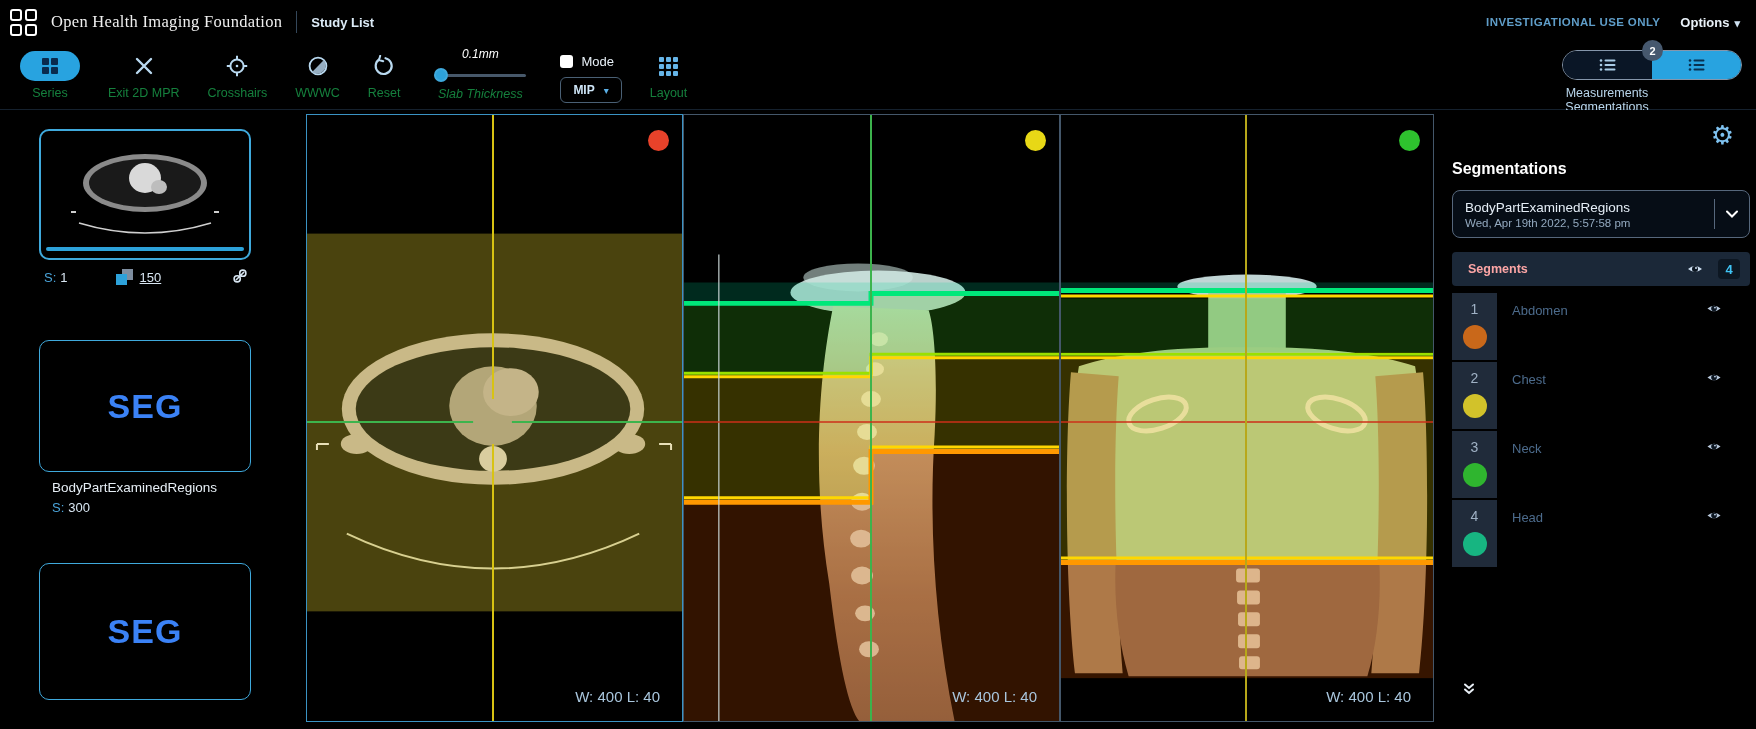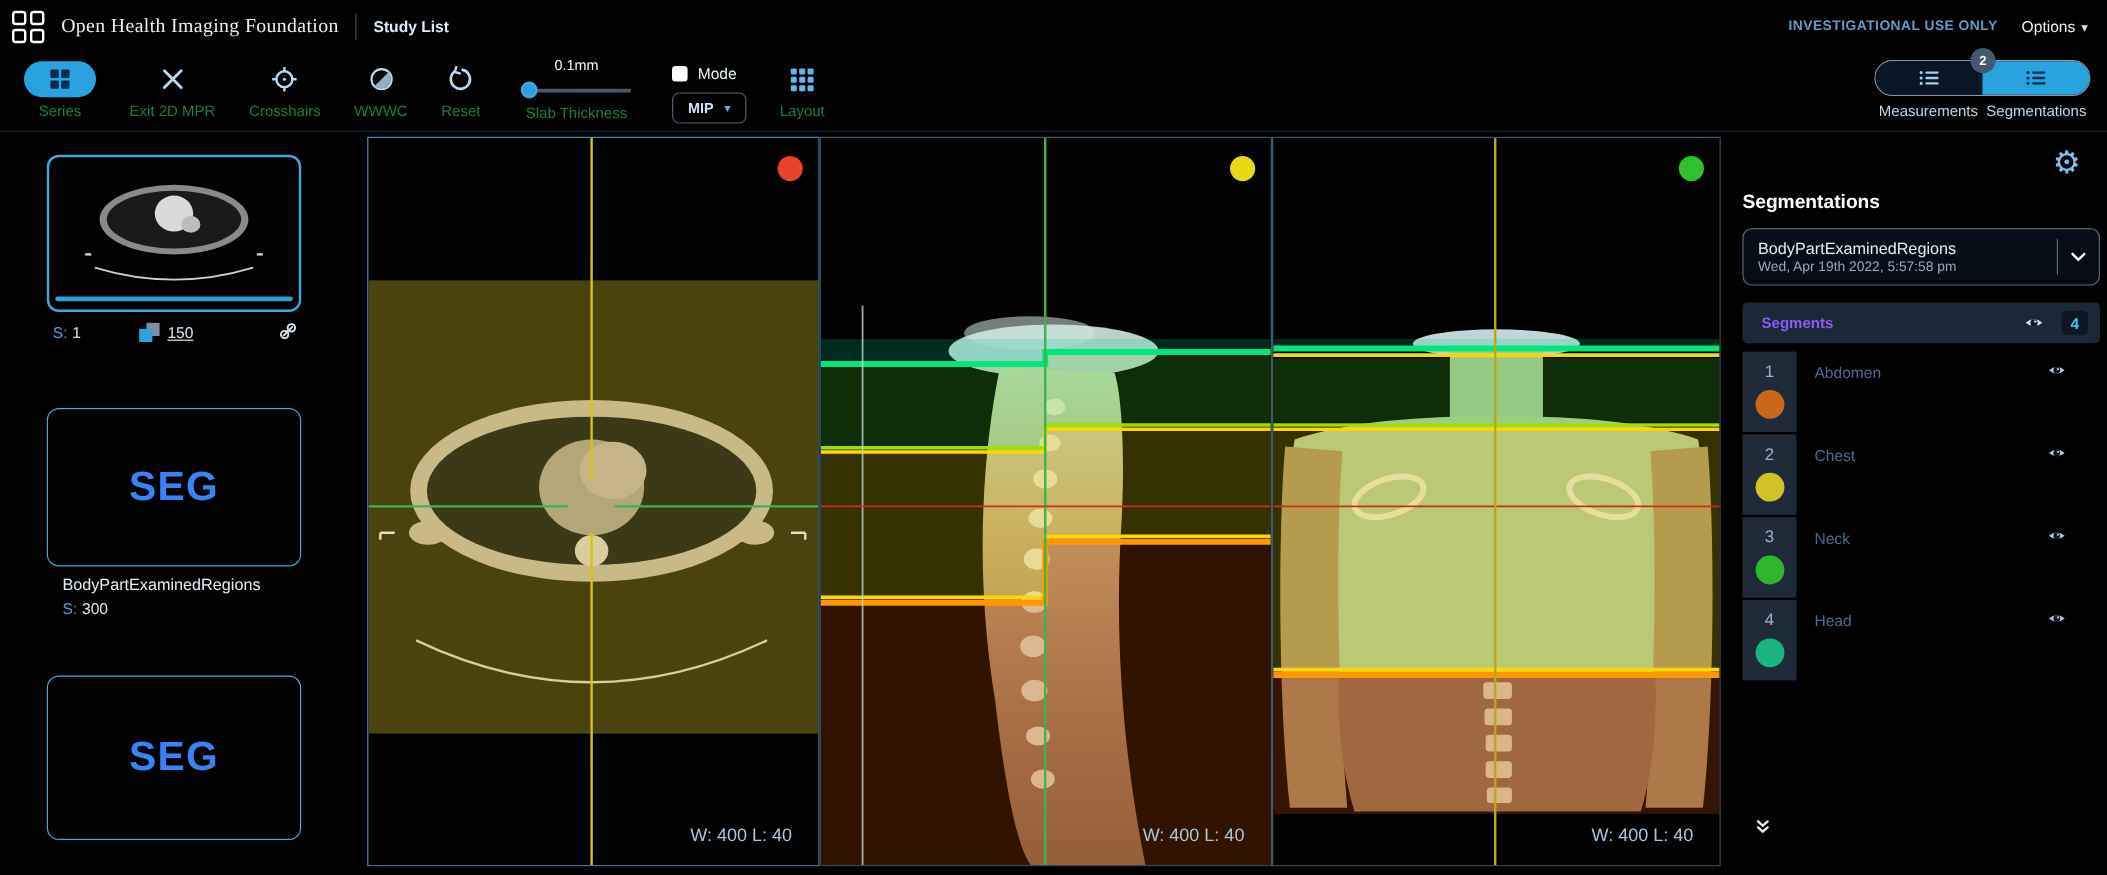--- a/index.html
+++ b/index.html
@@ -7,21 +7,21 @@
        font-family:"Liberation Sans", sans-serif;color:#e9f1f8;}
   
   .topbar{position:absolute;left:0;top:0;width:100%;height:44px;display:flex;align-items:center;}
   .logo{display:grid;grid-template-columns:12px 12px;grid-gap:3px;margin-left:10px;}
   .logo span{width:12px;height:12px;border:2px solid #fff;border-radius:3px;box-sizing:border-box;}
   .app-title{font-family:"Liberation Serif", serif;font-size:16.5px;color:#efefef;margin-left:14px;letter-spacing:.3px;}
   .top-divider{width:1px;height:22px;background:#34475a;margin:0 14px;}
   .study-list{font-size:13px;font-weight:bold;color:#dcebf7;}
   .topbar-right{position:absolute;right:16px;top:0;height:44px;display:flex;align-items:center;gap:20px;}
   .investigational{font-size:11.5px;font-weight:bold;color:#5f9dc8;letter-spacing:.4px;}
-  .options{font-size:13px;color:#e9f1f8;cursor:pointer;}
+  .options{font-size:13px;color:#e9f1f8;cursor:pointer;font-weight:bold;}
   .options .caret{font-size:11px;color:#cfe2f2;margin-left:5px;}
   
   .toolbar{position:absolute;left:0;top:44px;width:100%;height:66px;display:flex;align-items:flex-start;border-bottom:1px solid #15212e;box-sizing:border-box;}
   .tool{display:flex;flex-direction:column;align-items:center;margin-top:7px;}
   .tool .ticon{height:30px;display:flex;align-items:center;justify-content:center;}
   .tool .tlabel{font-size:12.5px;color:#15803d;margin-top:5px;white-space:nowrap;}
   .pill{width:60px;height:30px;border-radius:15px;background:#28a3e0;display:flex;align-items:center;justify-content:center;}
   .series-icon{display:grid;grid-template-columns:7px 7px;grid-gap:2px;}
   .series-icon span{width:7px;height:7px;background:#0a2b4e;border-radius:1px;}
   .slab{width:108px;}
@@ -39,21 +39,21 @@
   .layout-icon{display:grid;grid-template-columns:5px 5px 5px;grid-gap:2px;}
   .layout-icon span{width:5px;height:5px;background:#66b5e8;border-radius:1px;}
   
   .tabs-wrap{position:absolute;right:14px;top:6px;width:180px;}
   .tabs{display:flex;border:1px solid #8596ab;border-radius:16px;overflow:visible;position:relative;height:28px;}
   .tab{width:89px;height:28px;display:flex;align-items:center;justify-content:center;}
   .tab.meas{background:#0a1626;border-radius:15px 0 0 15px;}
   .tab.segm{background:#28a3e0;border-radius:0 15px 15px 0;}
   .tab-badge{position:absolute;right:78px;top:-11px;width:21px;height:21px;border-radius:50%;background:#46586e;
              color:#fff;font-size:11px;font-weight:bold;display:flex;align-items:center;justify-content:center;}
-  .tab-labels{display:flex;margin-top:6px;}
+  .tab-labels{display:flex;margin-top:6px;flex-direction:column;}
   .tab-labels div{width:90px;text-align:center;font-size:12.5px;color:#b9d6ec;white-space:nowrap;}
   
   .sidebar{position:absolute;left:0;top:110px;width:306px;height:619px;}
   .thumb{position:absolute;left:39px;width:212px;background:#000;border:2px solid #3fa9dc;border-radius:10px;box-sizing:border-box;overflow:hidden;}
   .thumb.seg-thumb{display:flex;align-items:center;justify-content:center;}
   .seg-text{font-size:34px;font-weight:bold;color:#3b82f6;letter-spacing:1px;}
   .thumb-meta{position:absolute;left:44px;width:204px;display:flex;align-items:center;font-size:13px;color:#d8e6f2;}
   .sprefix{color:#4aa3d8;margin-right:4px;}
   .thumb-desc{position:absolute;left:52px;font-size:13.5px;color:#e6eef5;width:230px;}
   .stack-wrap{display:flex;align-items:center;gap:6px;margin-left:48px;text-decoration:underline;}
@@ -75,21 +75,21 @@
   .panel-title{position:absolute;left:18px;top:50px;font-size:16px;font-weight:bold;color:#fff;}
   .seg-select{position:absolute;left:18px;top:80px;width:298px;height:48px;border:1px solid #56677c;border-radius:8px;
               background:#060d16;box-sizing:border-box;display:flex;align-items:center;}
   .seg-select .texts{flex:1;padding-left:12px;overflow:hidden;}
   .seg-select .name{font-size:13.5px;color:#e4edf6;white-space:nowrap;}
   .seg-select .date{font-size:11.5px;color:#93a9bf;margin-top:2px;white-space:nowrap;}
   .seg-select .vdiv{width:1px;height:30px;background:#56677c;}
   .seg-select .chev{width:34px;display:flex;align-items:center;justify-content:center;}
   .segments-header{position:absolute;left:18px;top:142px;width:298px;height:34px;background:#1b2838;border-radius:4px;
                    display:flex;align-items:center;box-sizing:border-box;padding:0 10px;}
-  .segments-header .shlabel{font-size:12.5px;font-weight:bold;color:#8b5cf6;flex:1;padding-left:6px;}
+  .segments-header .shlabel{font-size:12.5px;font-weight:bold;color:#fca5a5;flex:1;padding-left:6px;}
   .count-badge{margin-left:12px;min-width:22px;height:20px;background:#0d1722;border-radius:4px;color:#3fc4f5;
                font-size:13px;font-weight:bold;display:flex;align-items:center;justify-content:center;}
   .seg-row{position:absolute;left:18px;width:298px;height:67px;}
   .seg-row .numcell{position:absolute;left:0;top:0;width:45px;height:67px;background:#202b3a;display:flex;flex-direction:column;align-items:center;}
   .seg-row .num{font-size:14px;color:#9fb1c4;margin-top:8px;}
   .seg-row .color-dot{width:24px;height:24px;border-radius:50%;margin-top:8px;}
   .seg-row .seglabel{position:absolute;left:60px;top:10px;font-size:13px;color:#4c6b8c;}
   .seg-row .eye{position:absolute;right:26px;top:8px;}
   .panel-collapse{position:absolute;left:28px;top:572px;}
   .bottom-black{position:absolute;left:306px;top:722px;width:1128px;height:7px;background:#000;}
@@ -165,21 +165,21 @@
     <div class="tool" style="margin-left:28px;">
       <div class="ticon">
         <svg width="22" height="22" viewBox="0 0 22 22" fill="none">
           <path d="M6 4.5 A 8 8 0 1 0 12.5 3.2" stroke="#b9d9f0" stroke-width="2.2" stroke-linecap="round"></path>
           <path d="M7.2 0.8 L6 5 L10.2 6.2" fill="none" stroke="#b9d9f0" stroke-width="2" stroke-linecap="round" stroke-linejoin="round"></path>
         </svg>
       </div>
       <div class="tlabel">Reset</div>
     </div>
 
-    <div class="tool slab" style="margin-left:26px;">
+    <div class="tool slab" style="margin-left:26px;font-style:italic;">
       <div class="val">0.1mm</div>
       <div class="slider">
         <div class="track"></div>
         <div class="thumb"></div>
       </div>
       <div class="tlabel">Slab Thickness</div>
     </div>
 
     <div class="modegrp" style="margin-left:26px;">
       <div class="mode-row">

